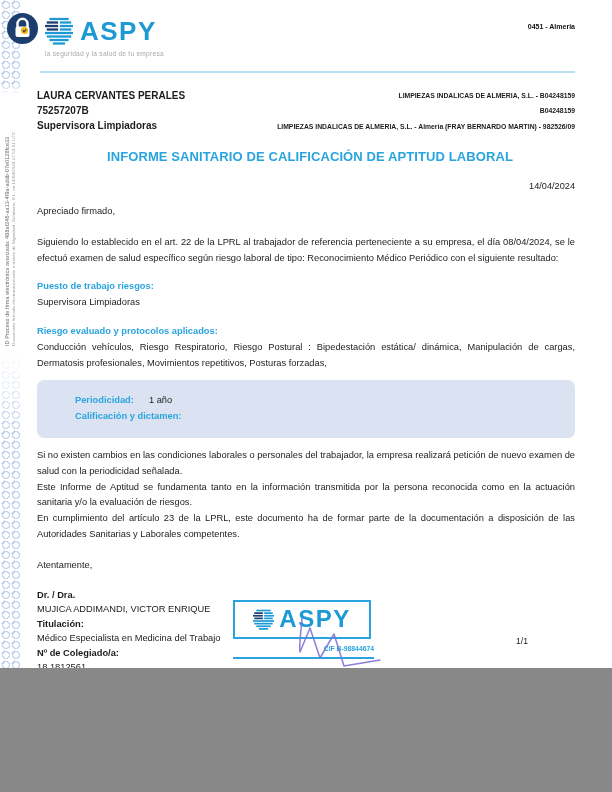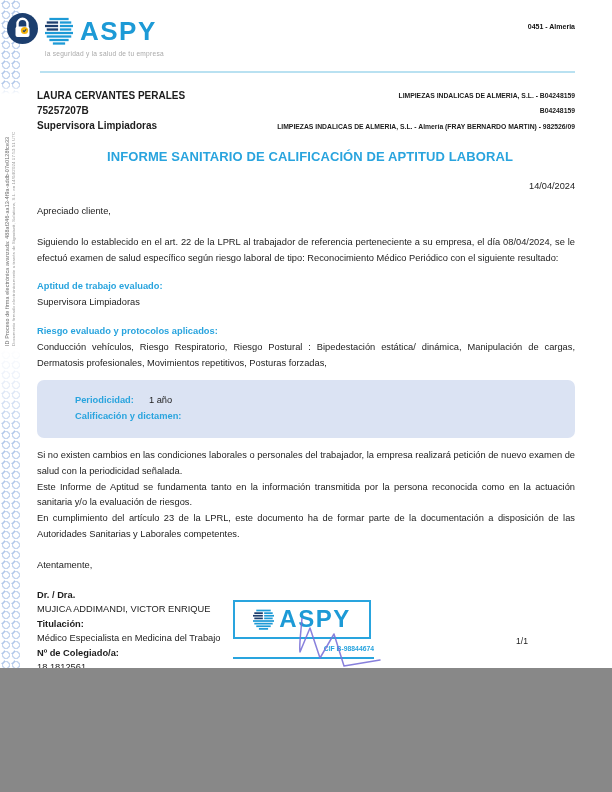--- a/index.html
+++ b/index.html
@@ -138,25 +138,25 @@
       <div>LIMPIEZAS INDALICAS DE ALMERIA, S.L. - B04248159</div>
       <div>B04248159</div>
       <div>LIMPIEZAS INDALICAS DE ALMERIA, S.L. - Almería (FRAY BERNARDO MARTIN) - 982526/09</div>
     </div>
   </div>
 
   <div class="doc-title">INFORME SANITARIO DE CALIFICACIÓN DE APTITUD LABORAL</div>
   <div class="doc-date">14/04/2024</div>
 
   <div class="body">
-    <p>Apreciado cliente,</p>
+    <p>Apreciado firmado,</p>
     <div class="gap15"></div>
     <p class="jtext">Siguiendo lo establecido en el art. 22 de la LPRL al trabajador de referencia perteneciente a su empresa, el día 08/04/2024, se le efectuó examen de salud específico según riesgo laboral de tipo: Reconocimiento Médico Periódico con el siguiente resultado:</p>
     <div class="gap13"></div>
-    <p class="cyan-head">Aptitud de trabajo evaluado:</p>
+    <p class="cyan-head">Puesto de trabajo riesgos:</p>
     <p>Supervisora Limpiadoras</p>
     <div class="gap13"></div>
     <p class="cyan-head">Riesgo evaluado y protocolos aplicados:</p>
     <p class="jtext">Conducción vehículos, Riesgo Respiratorio, Riesgo Postural : Bipedestación estática/ dinámica, Manipulación de cargas, Dermatosis profesionales, Movimientos repetitivos, Posturas forzadas,</p>
 
     <div class="result-box">
       <div class="result-row">
         <span class="result-label">Periodicidad:</span>
         <span class="result-value">1 año</span>
       </div>

